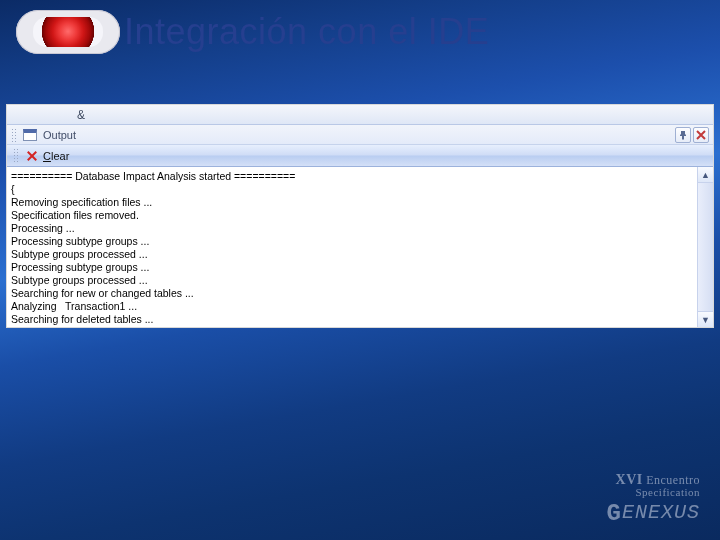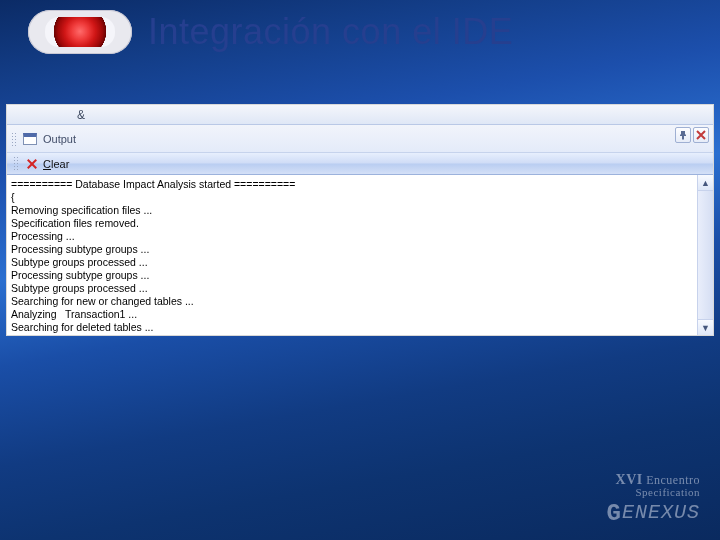--- a/index.html
+++ b/index.html
@@ -12,22 +12,22 @@
   .slide {
     width: 720px; height: 540px;
     background: linear-gradient(170deg,
       #0b2b66 0%, #133d87 12%, #1c4fac 26%,
       #2b6fd0 42%, #1a4ea7 55%, #113b82 70%,
       #0d3370 82%, #0a2a5f 100%);
     position: relative;
   }
   .title-row {
     display: flex; align-items: center;
-    padding: 10px 30px 0 28px;
-    gap: 16px;
+    padding: 10px 30px 0 16px;
+    gap: 4px;
   }
   .logo-pill {
     width: 104px; height: 44px;
     background: #e9e9ef;
     border-radius: 22px;
     display: flex; align-items: center; justify-content: center;
     box-shadow: inset 0 0 0 1px #c8c8d4;
   }
   .logo-dot {
     width: 70px; height: 30px;
@@ -57,21 +57,21 @@
     background: linear-gradient(#f4f6fb, #dfe7f6);
     border-bottom: 1px solid #b9c8e6;
     display: flex; align-items: center;
     gap: 28px; padding-left: 14px;
     color: #4f5a70;
     font-size: 12px;
   }
   .tb-strip .amp { color: #3e4a60; }
 
   .panel-title {
-    height: 28px;
+    height: 20px;
     background: linear-gradient(#f1f4fb, #e4ebf9);
     border-bottom: 1px solid #c6d3ec;
     display: flex; align-items: center;
     gap: 4px; padding: 0 4px;
     font-size: 11px;
     color: #424e69;
     position: relative;
   }
   .grip {
     width: 6px; height: 14px;

